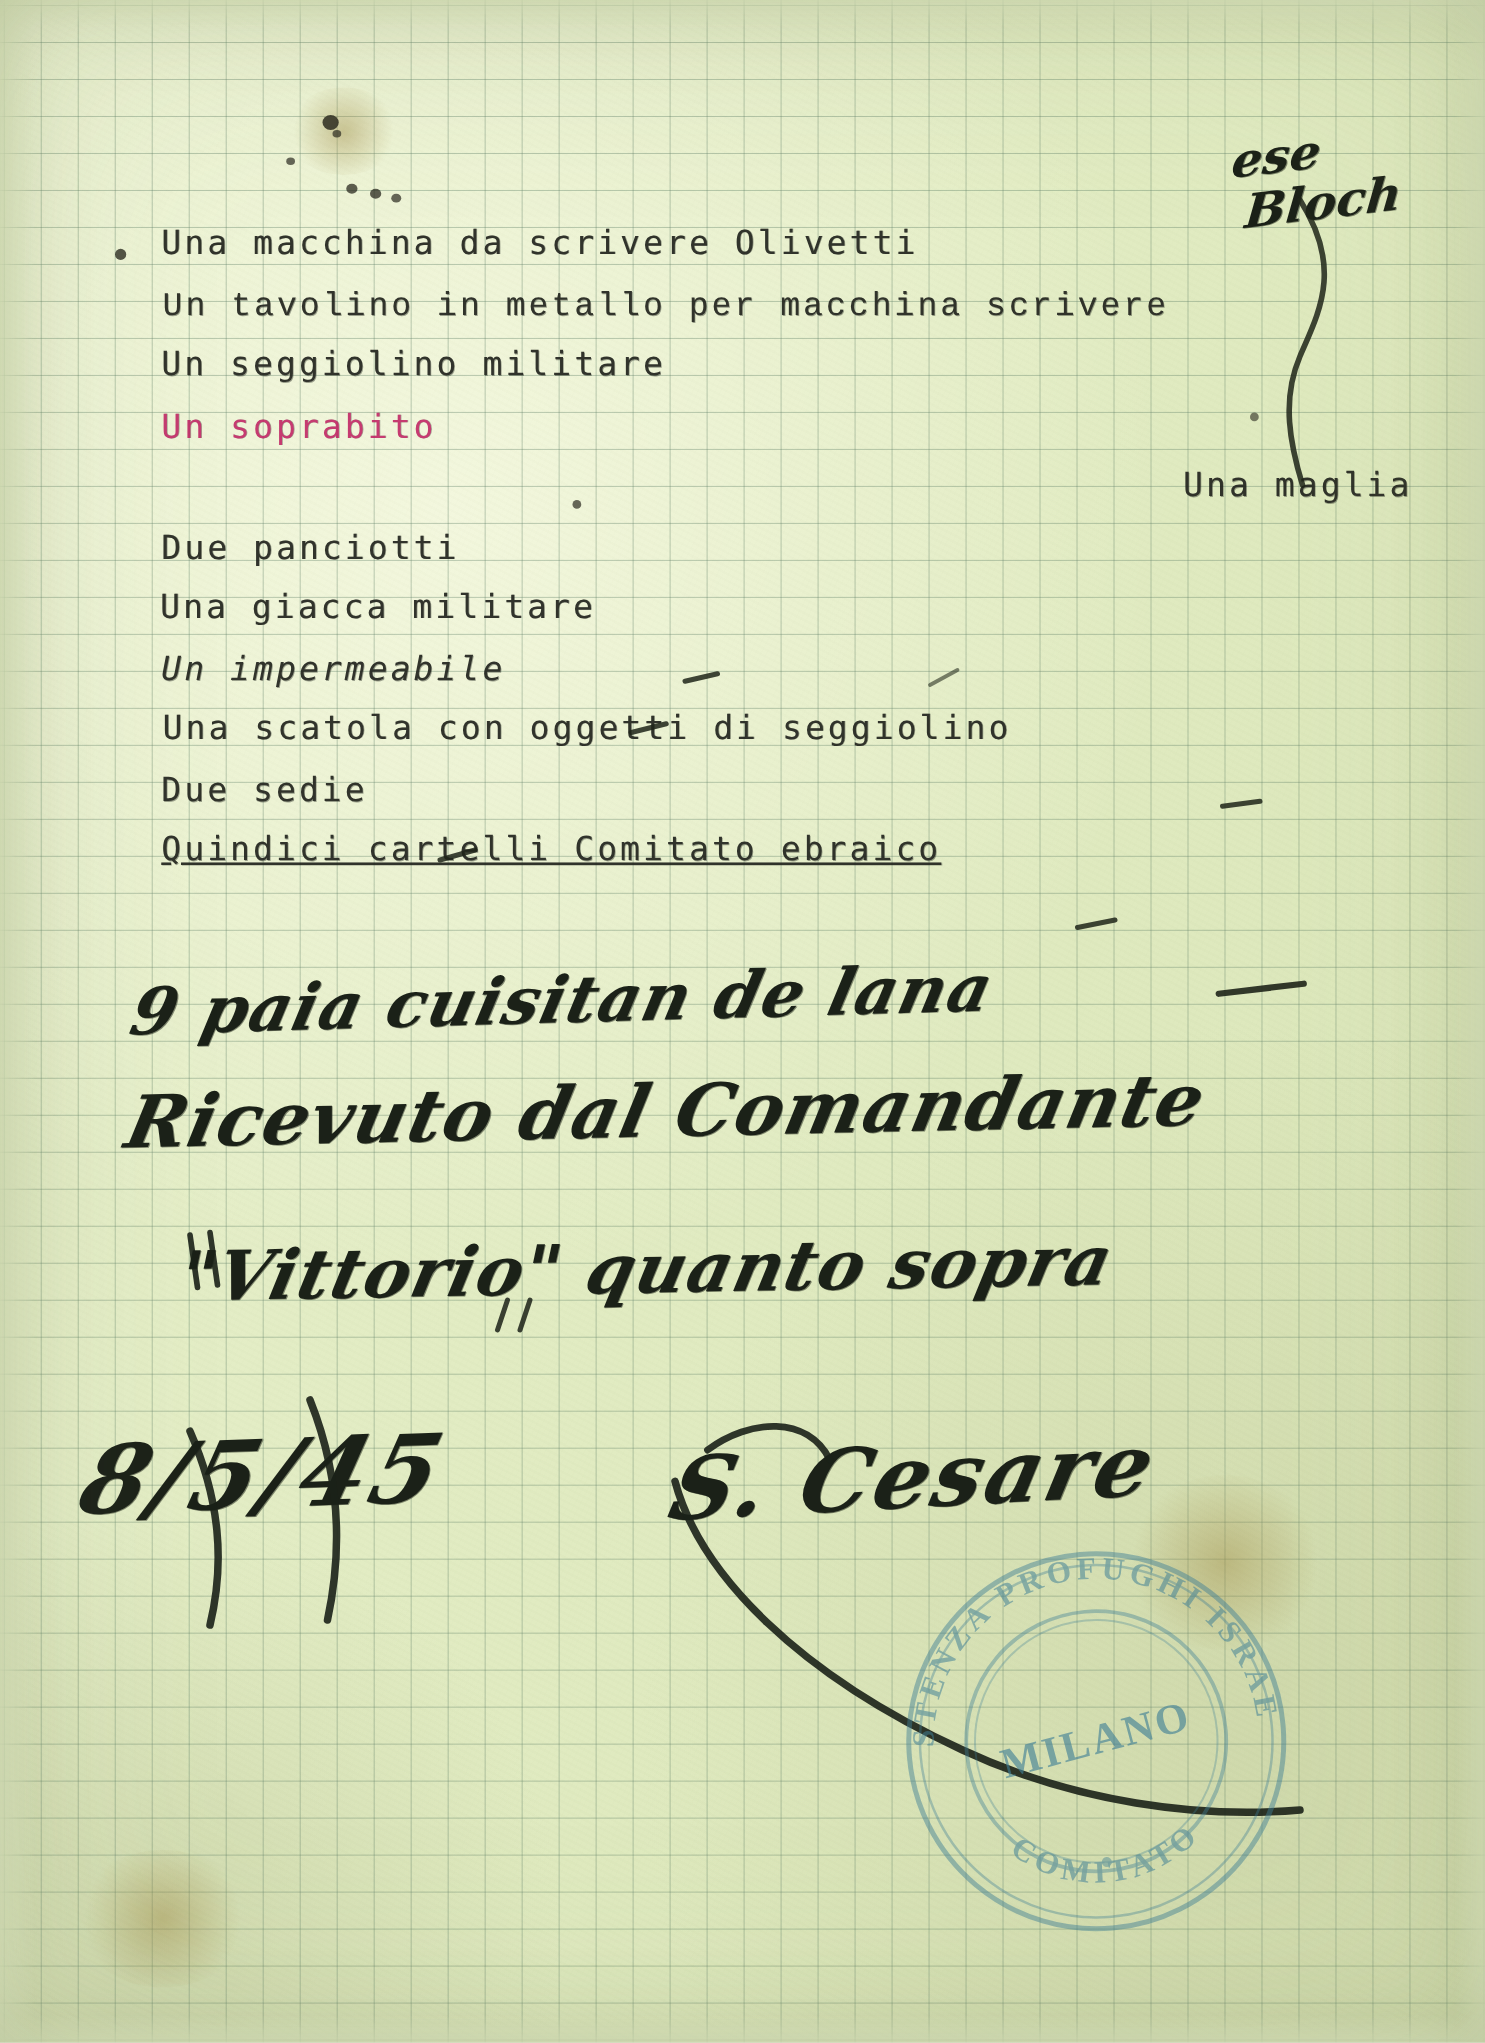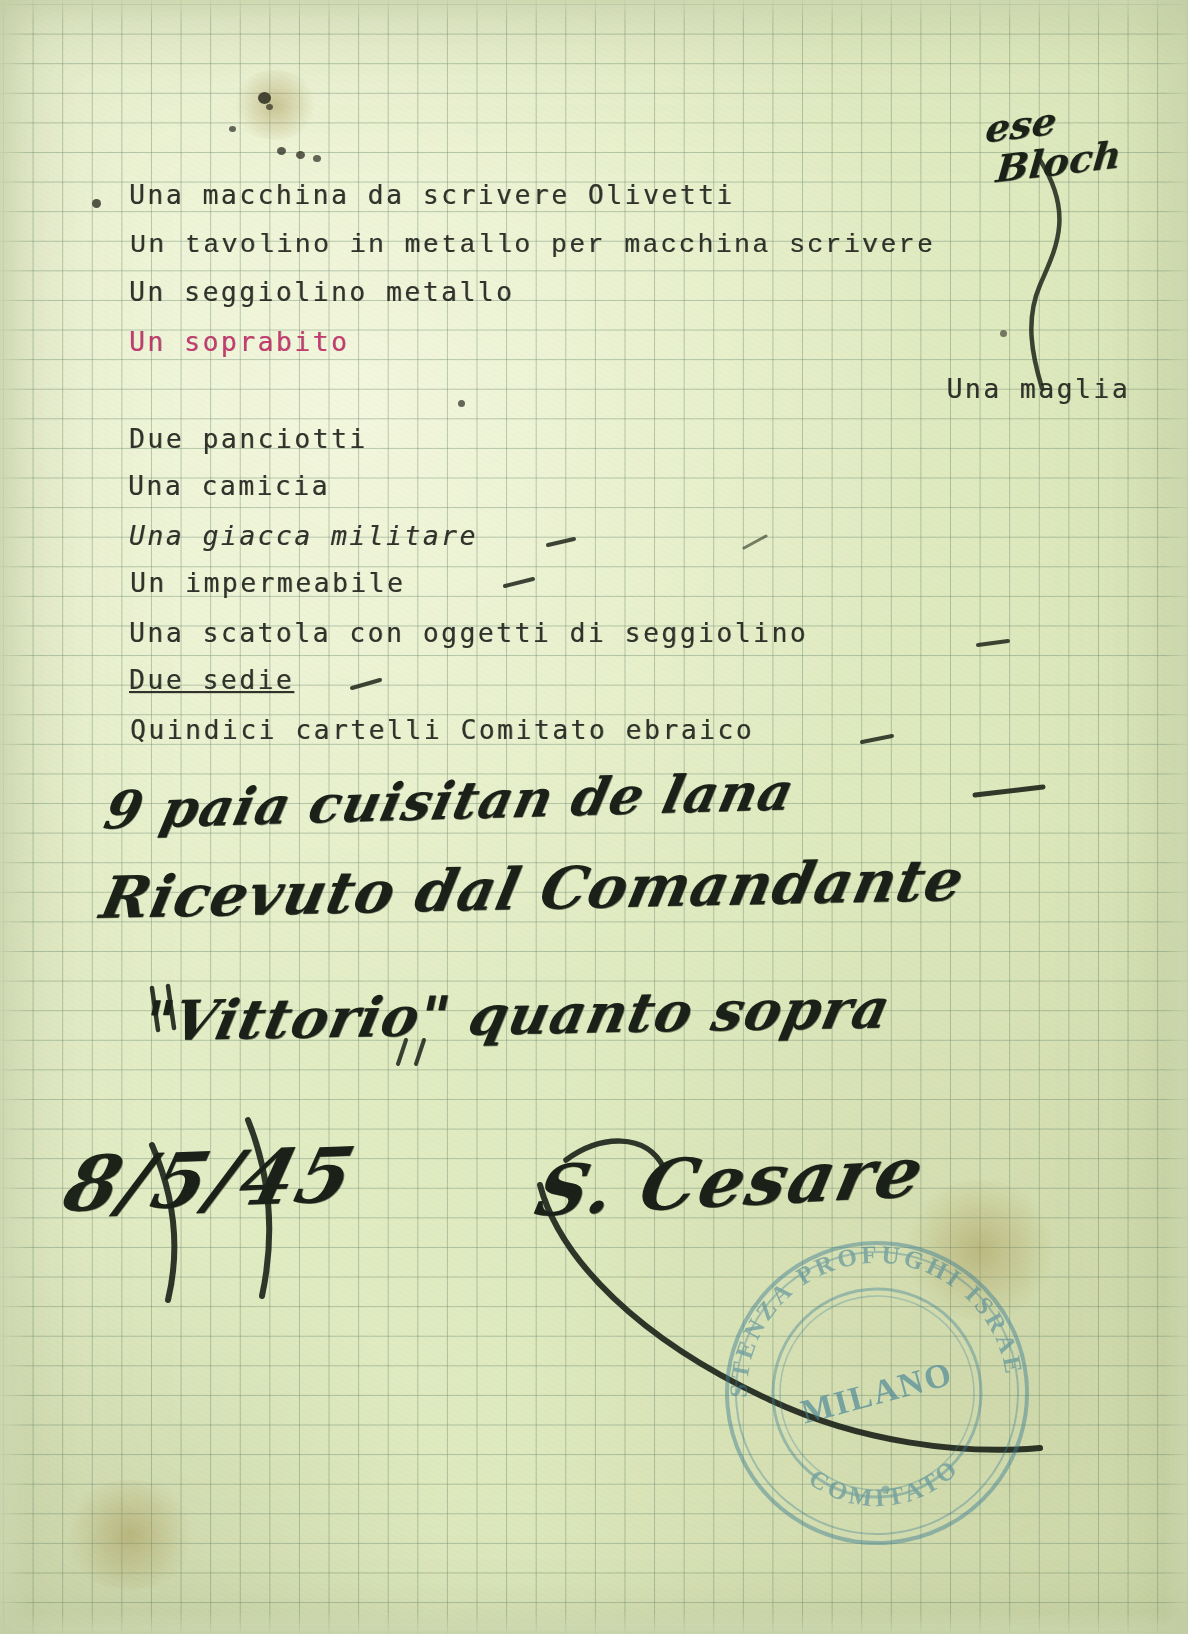--- a/index.html
+++ b/index.html
@@ -214,25 +214,24 @@
   <div class="spot" style="left:277px;top:147px;width:9px;height:8px;opacity:.75;"></div>
   <div class="spot" style="left:296px;top:151px;width:9px;height:8px;opacity:.75;"></div>
   <div class="spot" style="left:313px;top:155px;width:8px;height:7px;opacity:.7;"></div>
   <div class="spot" style="left:92px;top:199px;width:9px;height:9px;opacity:.8;"></div>
   <div class="spot" style="left:458px;top:400px;width:7px;height:7px;opacity:.7;"></div>
   <div class="spot" style="left:1000px;top:330px;width:7px;height:7px;opacity:.6;"></div>
 
   <div class="typed-block">
     <div class="typed-line">Una macchina da scrivere Olivetti</div>
     <div class="typed-line">Un tavolino in metallo per macchina scrivere</div>
-    <div class="typed-line">Un seggiolino metallo</div>
+    <div class="typed-line">Un seggiolino militare</div>
     <div class="typed-line ink-light">Un soprabito</div>
     <div class="typed-line">Una maglia</div>
     <div class="typed-line">Due panciotti</div>
-    <div class="typed-line">Una camicia</div>
     <div class="typed-line">Una giacca militare</div>
     <div class="typed-line">Un impermeabile</div>
     <div class="typed-line">Una scatola con oggetti di seggiolino</div>
     <div class="typed-line">Due sedie</div>
     <div class="typed-line">Quindici cartelli Comitato ebraico</div>
   </div>
 
   <div class="hand hw-1">9 paia cuisitan de lana</div>
   <div class="hand hw-2">Ricevuto dal Comandante</div>
   <div class="hand hw-3">"Vittorio" quanto sopra</div>

